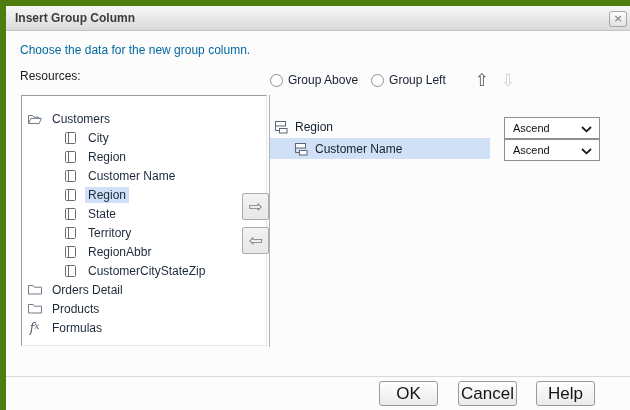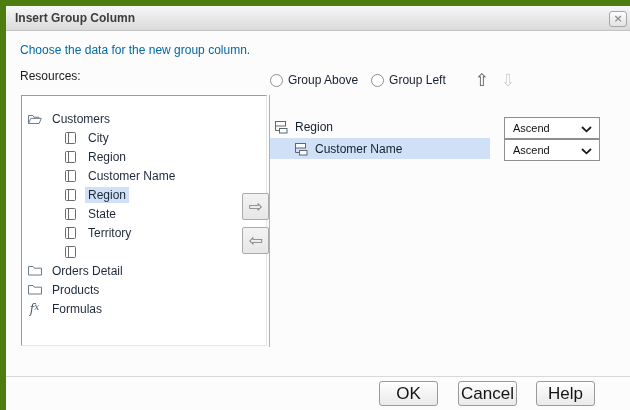--- a/index.html
+++ b/index.html
@@ -133,20 +133,30 @@
         </span>
       <span class="tlabel">Territory</span>
     </div>
     <div class="trow lvl1">
       <span class="ticon">
           <svg width="13" height="14" viewBox="0 0 13 14">
             <rect x="1.5" y="1.5" width="10" height="11" rx="1" fill="#fff" stroke="#6b6b6b"></rect>
             <line x1="4.5" y1="1.5" x2="4.5" y2="12.5" stroke="#6b6b6b"></line>
           </svg>
         </span>
+      <span class="tlabel">RegionAbbr</span>
+    </div>
+    <div class="trow lvl1">
+      <span class="ticon">
+          <svg width="13" height="14" viewBox="0 0 13 14">
+            <rect x="1.5" y="1.5" width="10" height="11" rx="1" fill="#fff" stroke="#6b6b6b"></rect>
+            <line x1="4.5" y1="1.5" x2="4.5" y2="12.5" stroke="#6b6b6b"></line>
+          </svg>
+        </span>
+      <span class="tlabel">CustomerCityStateZip</span>
     </div>
     <div class="trow lvl0">
       <span class="ticon">
           <svg width="16" height="13" viewBox="0 0 16 13">
             <path d="M1.5 11 V2.5 h4.6 l1.2 1.7 h7.2 V11 Z" fill="#fff" stroke="#6e7b8a"></path>
           </svg>
         </span>
       <span class="tlabel">Orders Detail</span>
     </div>
     <div class="trow lvl0">

